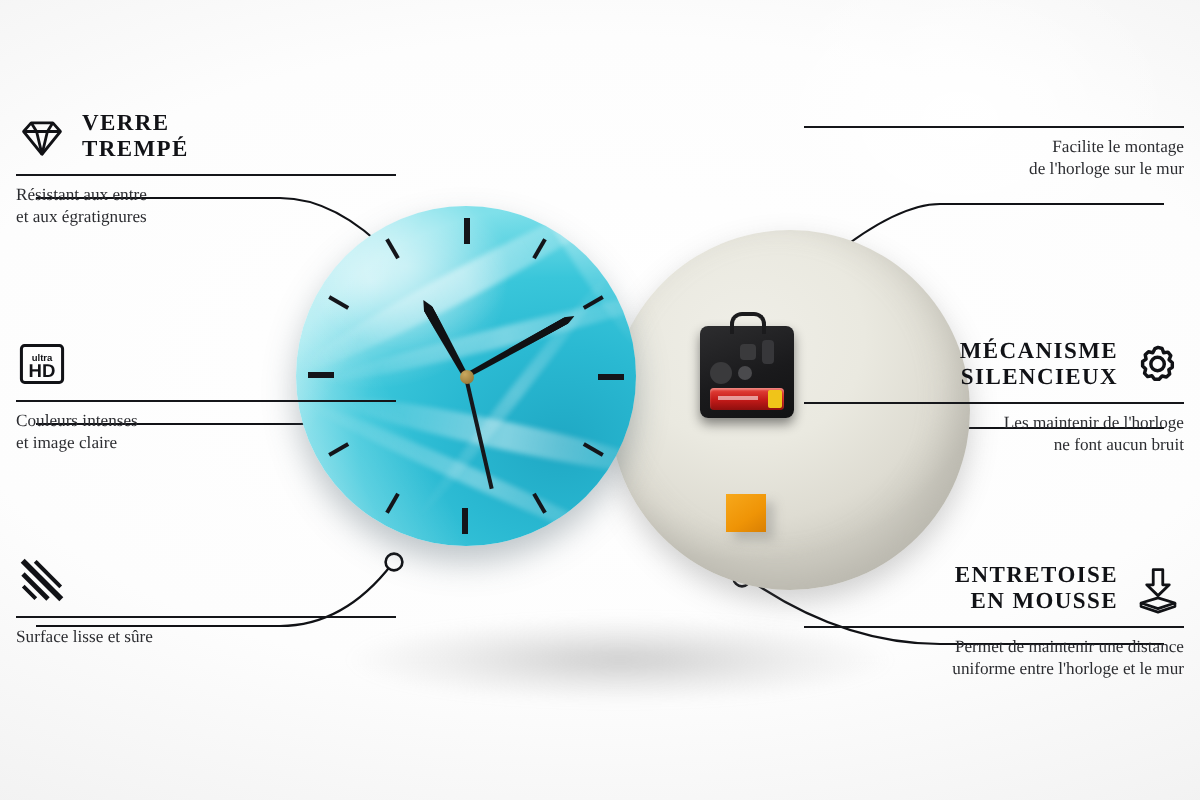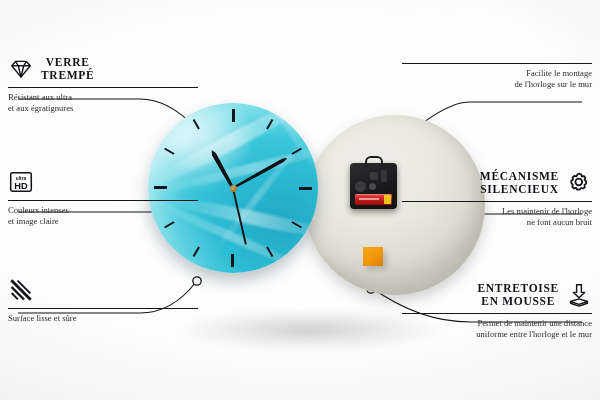--- a/index.html
+++ b/index.html
@@ -116,21 +116,21 @@
 
   
   .callout{position:absolute;width:190px;}
   .callout.left{left:8px;text-align:left;}
   .callout.right{right:8px;text-align:right;}
   .co-head{display:flex;align-items:center;gap:7px;}
   .callout.right .co-head{flex-direction:row-reverse;}
   .co-title{
     font-family:"Liberation Serif", serif;
     font-weight:bold;font-size:11.5px;line-height:13px;
-    letter-spacing:.7px;color:#111216;text-transform:uppercase;text-align:center;
+    letter-spacing:.7px;color:#111216;text-transform:uppercase;
   }
   .co-rule{height:1px;background:#15161a;margin:5px 0 4px 0;width:100%;}
   .co-sub{
     font-family:"Liberation Serif", serif;
     font-size:8.6px;line-height:10.6px;color:#2c2d31;
   }
   .ico{width:26px;height:26px;flex:0 0 26px;display:block;}
   .ico svg{display:block;width:26px;height:26px;}
 
   svg.lines{position:absolute;left:0;top:0;width:600px;height:400px;pointer-events:none;}
@@ -239,21 +239,21 @@
             <path d="M17 5 L14.5 9 L12 19.5"></path>
         </svg>
       </span>
       <span class="co-title">
         <span>VERRE</span><br>
         <span>TREMPÉ</span>
       </span>
     </div>
     <div class="co-rule"></div>
     <div class="co-sub">
-      <span>Résistant aux ultra</span><br>
+      <span>Résistant aux entre</span><br>
       <span>et aux égratignures</span>
     </div>
   </div>
 
   <div class="callout left" style="top:169px">
     <div class="co-head">
       <span class="ico">
         <svg viewBox="0 0 24 24">
           <rect x="2.5" y="3.5" width="19" height="17" rx="1.5" fill="none" stroke="#111216" stroke-width="1.4"></rect>
           <text x="12" y="10.4" font-family="Liberation Sans, sans-serif" font-size="4.4" font-weight="bold" fill="#111216" text-anchor="middle">ultra</text>

